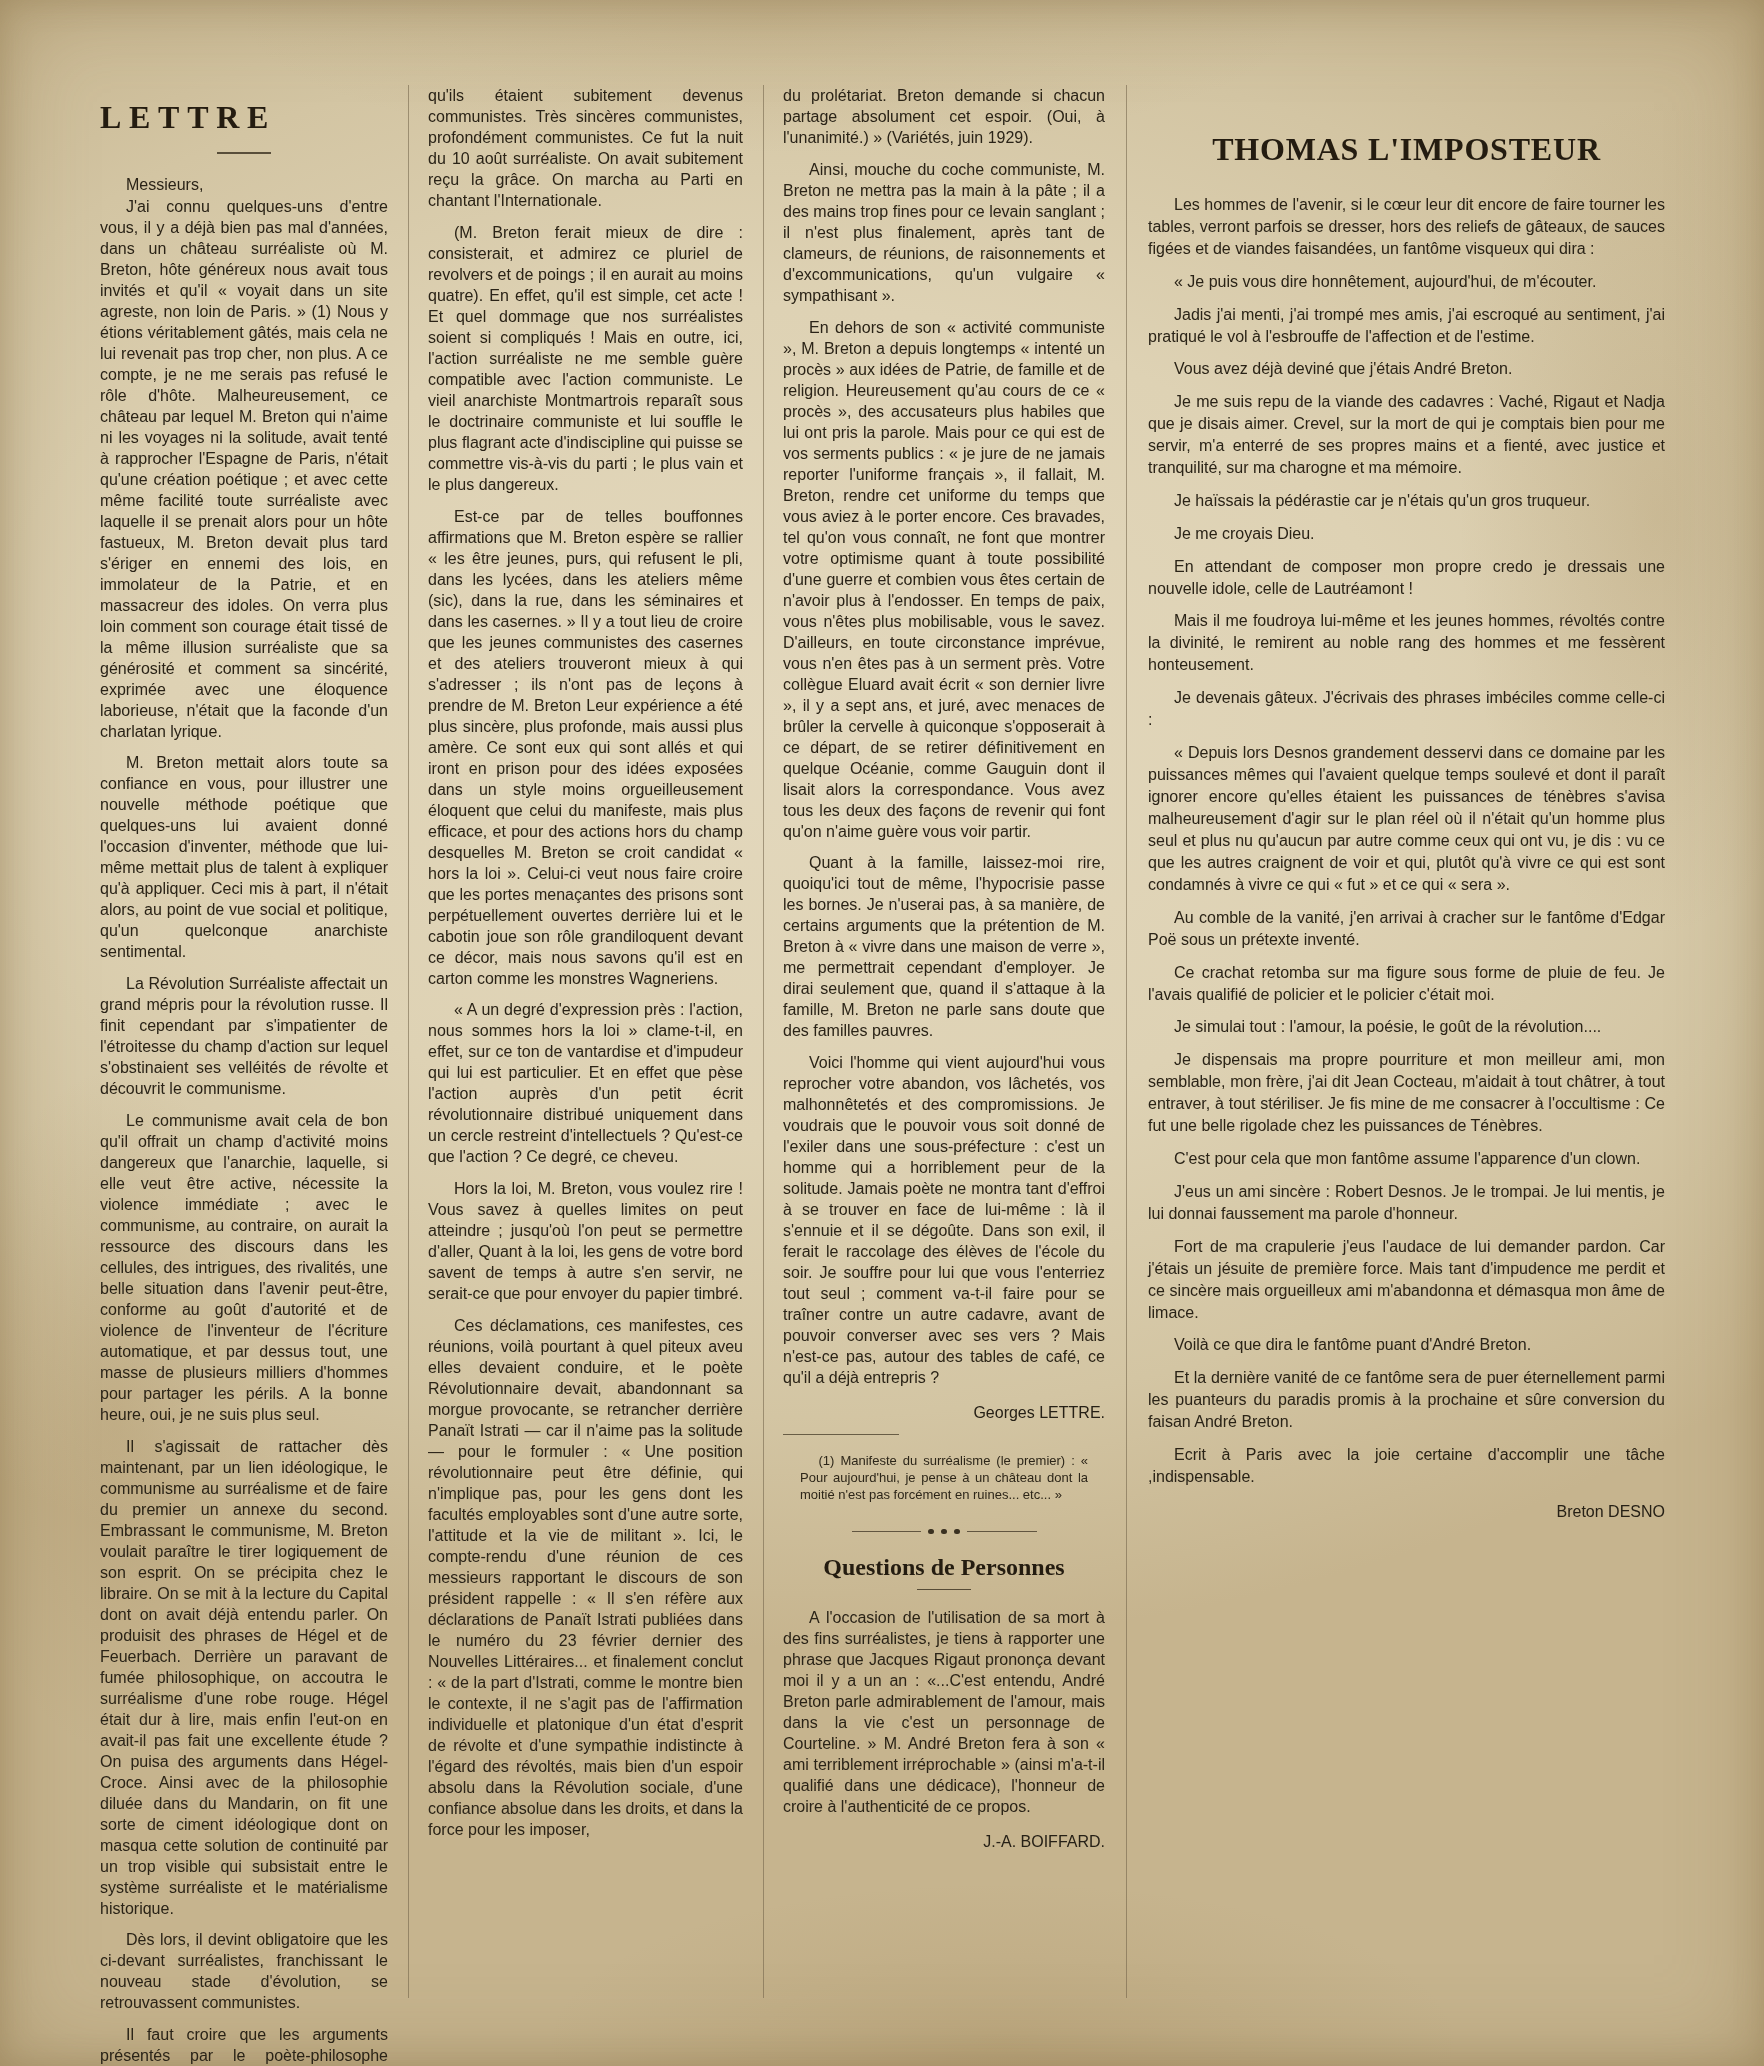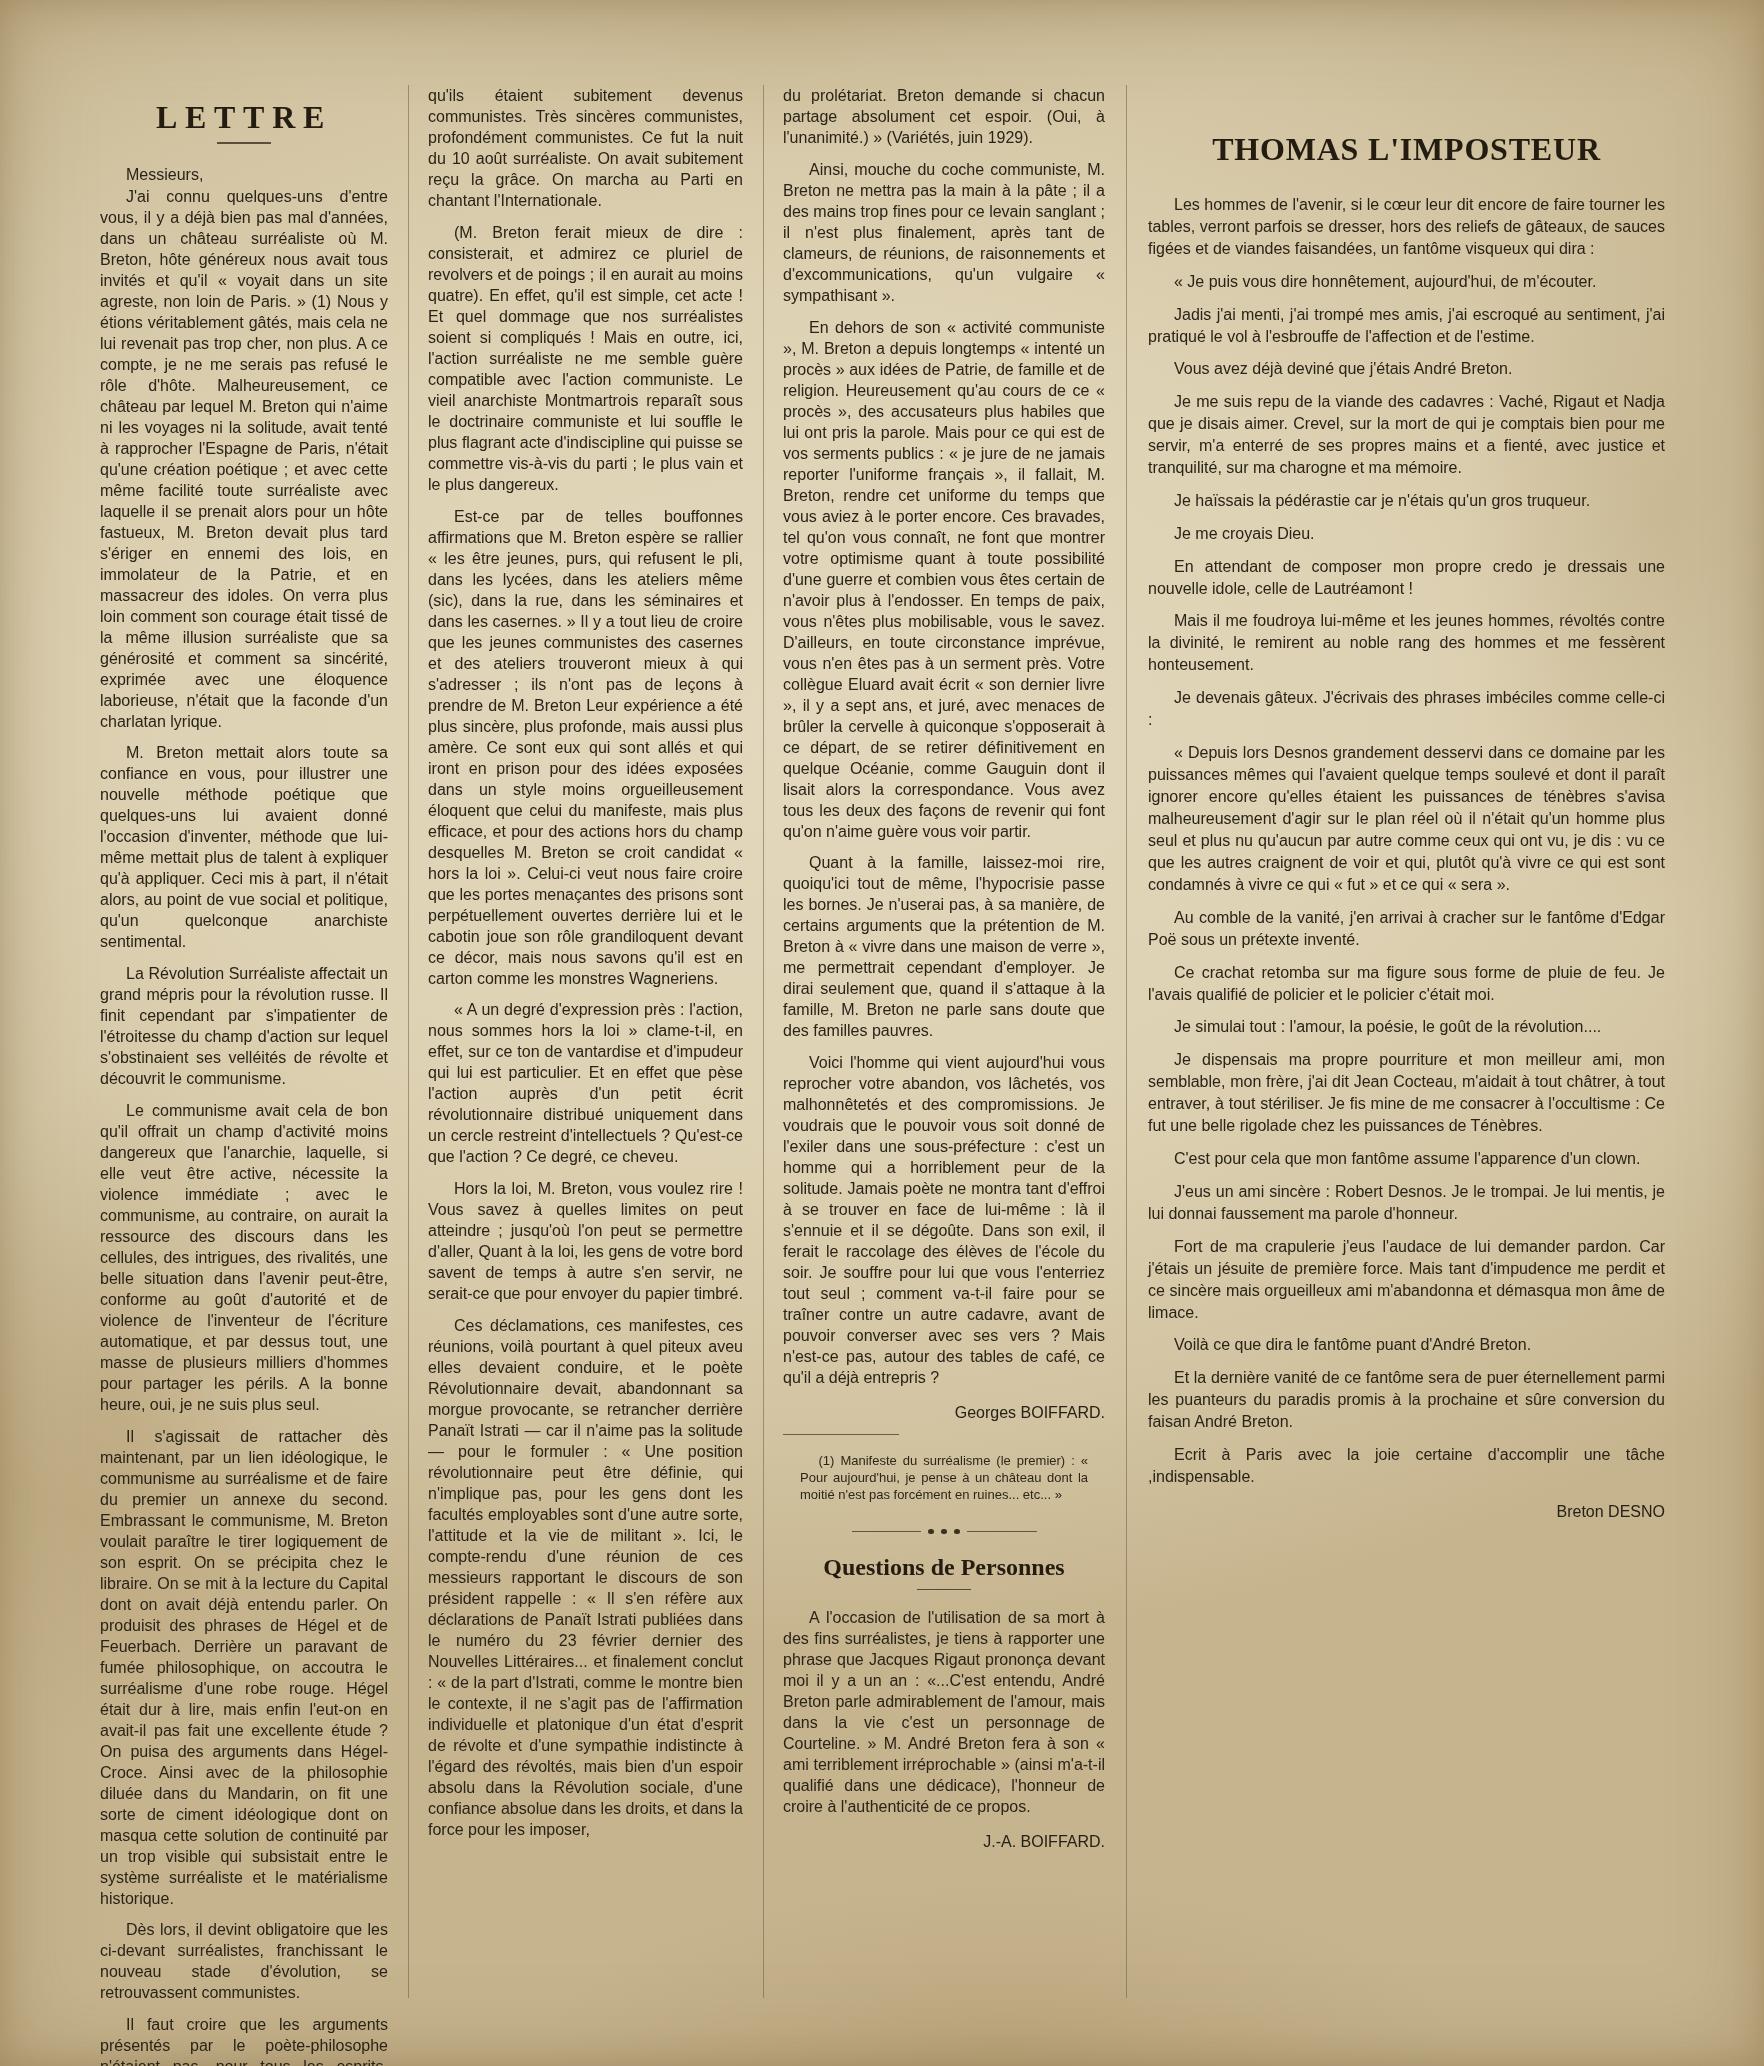--- a/index.html
+++ b/index.html
@@ -67,22 +67,22 @@
   .rule.r1 { left: 308px; }
   .rule.r2 { left: 663px; }
   .rule.r3 { left: 1026px; }
 
   .masthead {
     font-family: "Liberation Serif", serif;
     font-weight: bold;
     letter-spacing: 7.7px;
     font-size: 32px;
     color: #241c10;
-    text-align: center;
-    margin: 14px 0 6px 0;
+    text-align: left;
+    margin: 14px 0 16px 0;
   }
   .masthead-underline {
     width: 54px;
     height: 1.5px;
     background: #3a301f;
     margin: 0 auto 20px auto;
     opacity: .8;
   }
 
   .title-right {
@@ -202,21 +202,21 @@
       <p class="body">Hors la loi, M. Breton, vous voulez rire ! Vous savez à quelles limites on peut atteindre ; jusqu'où l'on peut se permettre d'aller, Quant à la loi, les gens de votre bord savent de temps à autre s'en servir, ne serait-ce que pour envoyer du papier timbré.</p>
       <p class="body">Ces déclamations, ces manifestes, ces réunions, voilà pourtant à quel piteux aveu elles devaient conduire, et le poète Révolutionnaire devait, abandonnant sa morgue provocante, se retrancher derrière Panaït Istrati — car il n'aime pas la solitude — pour le formuler : « Une position révolutionnaire peut être définie, qui n'implique pas, pour les gens dont les facultés employables sont d'une autre sorte, l'attitude et la vie de militant ». Ici, le compte-rendu d'une réunion de ces messieurs rapportant le discours de son président rappelle : « Il s'en réfère aux déclarations de Panaït Istrati publiées dans le numéro du 23 février dernier des Nouvelles Littéraires... et finalement conclut : « de la part d'Istrati, comme le montre bien le contexte, il ne s'agit pas de l'affirmation individuelle et platonique d'un état d'esprit de révolte et d'une sympathie indistincte à l'égard des révoltés, mais bien d'un espoir absolu dans la Révolution sociale, d'une confiance absolue dans les droits, et dans la force pour les imposer,</p>
     </div>
 
     <div class="col c3">
       <p class="body noind">du prolétariat. Breton demande si chacun partage absolument cet espoir. (Oui, à l'unanimité.) » (Variétés, juin 1929).</p>
       <p class="body">Ainsi, mouche du coche communiste, M. Breton ne mettra pas la main à la pâte ; il a des mains trop fines pour ce levain sanglant ; il n'est plus finalement, après tant de clameurs, de réunions, de raisonnements et d'excommunications, qu'un vulgaire « sympathisant ».</p>
       <p class="body">En dehors de son « activité communiste », M. Breton a depuis longtemps « intenté un procès » aux idées de Patrie, de famille et de religion. Heureusement qu'au cours de ce « procès », des accusateurs plus habiles que lui ont pris la parole. Mais pour ce qui est de vos serments publics : « je jure de ne jamais reporter l'uniforme français », il fallait, M. Breton, rendre cet uniforme du temps que vous aviez à le porter encore. Ces bravades, tel qu'on vous connaît, ne font que montrer votre optimisme quant à toute possibilité d'une guerre et combien vous êtes certain de n'avoir plus à l'endosser. En temps de paix, vous n'êtes plus mobilisable, vous le savez. D'ailleurs, en toute circonstance imprévue, vous n'en êtes pas à un serment près. Votre collègue Eluard avait écrit « son dernier livre », il y a sept ans, et juré, avec menaces de brûler la cervelle à quiconque s'opposerait à ce départ, de se retirer définitivement en quelque Océanie, comme Gauguin dont il lisait alors la correspondance. Vous avez tous les deux des façons de revenir qui font qu'on n'aime guère vous voir partir.</p>
       <p class="body">Quant à la famille, laissez-moi rire, quoiqu'ici tout de même, l'hypocrisie passe les bornes. Je n'userai pas, à sa manière, de certains arguments que la prétention de M. Breton à « vivre dans une maison de verre », me permettrait cependant d'employer. Je dirai seulement que, quand il s'attaque à la famille, M. Breton ne parle sans doute que des familles pauvres.</p>
       <p class="body">Voici l'homme qui vient aujourd'hui vous reprocher votre abandon, vos lâchetés, vos malhonnêtetés et des compromissions. Je voudrais que le pouvoir vous soit donné de l'exiler dans une sous-préfecture : c'est un homme qui a horriblement peur de la solitude. Jamais poète ne montra tant d'effroi à se trouver en face de lui-même : là il s'ennuie et il se dégoûte. Dans son exil, il ferait le raccolage des élèves de l'école du soir. Je souffre pour lui que vous l'enterriez tout seul ; comment va-t-il faire pour se traîner contre un autre cadavre, avant de pouvoir converser avec ses vers ? Mais n'est-ce pas, autour des tables de café, ce qu'il a déjà entrepris ?</p>
-      <div class="sign">Georges BOIFFARD.</div>
+      <div class="sign">Georges LETTRE.</div>
       <div class="footnote-rule"></div>
       <p class="footnote">(1) Manifeste du surréalisme (le premier) : « Pour aujourd'hui, je pense à un château dont la moitié n'est pas forcément en ruines... etc... »</p>
       <div class="dinkus">
         <span class="line"></span>
         <span class="dot"></span>
         <span class="dot"></span>
         <span class="dot"></span>
         <span class="line"></span>
       </div>
       <div class="subhead">Questions de Personnes</div>

